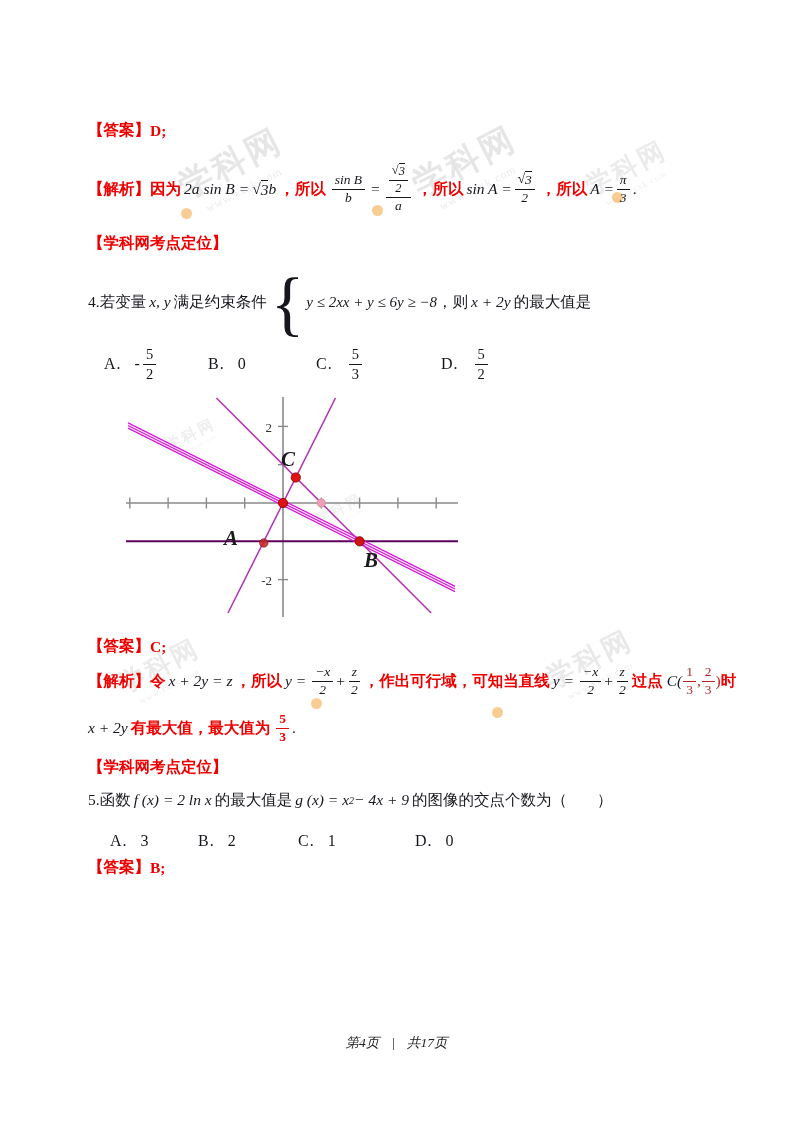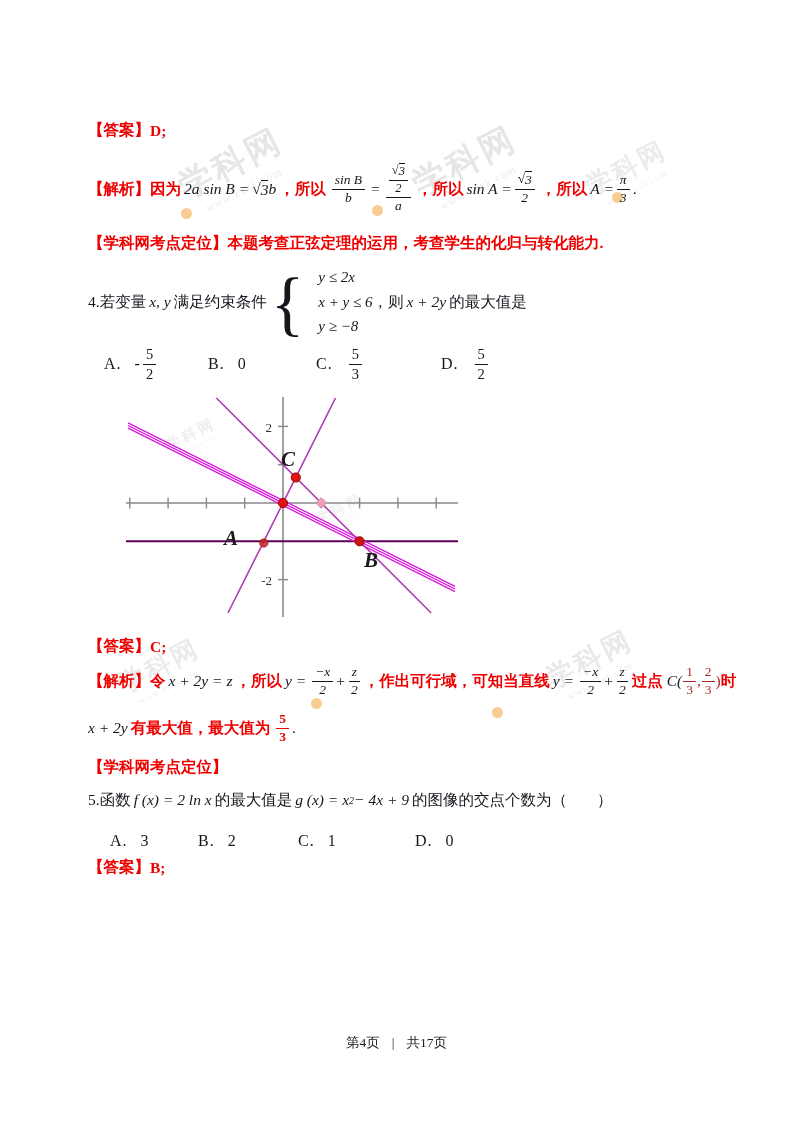--- a/index.html
+++ b/index.html
@@ -16,27 +16,27 @@
   .mx{margin:15px 3px;}
   .fr{display:inline-flex;flex-direction:column;align-items:center;vertical-align:middle;
       font-size:13.5px;line-height:1.25;margin:0 3px;}
   .fr .nu{border-bottom:1.2px solid currentColor;padding:0 3px;text-align:center;}
   .fr .de{padding:0 3px;text-align:center;}
   .fr .fr{font-size:12.5px;margin:0;}
   .sq{display:inline-flex;align-items:flex-start;}
   .sq::before{content:"√";font-style:normal;}
   .sq .rd{border-top:1.2px solid currentColor;display:inline-block;}
   sup.p2{font-size:10px;vertical-align:6px;font-style:italic;}
-  .cons{display:flex;flex-direction:column;font-size:15px;line-height:1.65;margin-left:14px;}
+  .cons{display:flex;flex-direction:row;font-size:15px;line-height:1.65;margin-left:2px;}
   .brace{font-size:70px;font-weight:400;line-height:0.9;transform:scaleY(1.04);margin-left:4px;color:#16161e;}
   .opt{position:absolute;display:flex;align-items:center;font-size:16px;}
   .opt .ok{margin-right:13px;letter-spacing:1px;}
   .optrow{position:absolute;left:0;top:0;width:793px;height:0;}
   .gap{display:inline-block;width:30px;}
-  .footer{position:absolute;left:0;top:1034px;width:793px;text-align:center;font-size:13.5px;color:#222;}
+  .footer{position:absolute;left:0;top:1034px;width:793px;text-align:center;font-size:13.5px;color:#222;font-style:italic;}
   .footer span{margin:0 6px;}
   .wm{position:absolute;transform:rotate(-27deg);color:#cfcfcf;display:flex;flex-direction:column;
       align-items:center;pointer-events:none;font-weight:700;z-index:0;}
   .wm .wm-t{letter-spacing:3px;}
   .wm .wm-u{font-size:0.34em;font-weight:400;color:#d6d6d6;letter-spacing:1px;}
   .cap{position:absolute;width:11px;height:11px;border-radius:50%;background:#f2a43c;opacity:.55;z-index:0;}
   .content{position:relative;z-index:1;}
   .graph{position:absolute;left:120px;top:393px;width:345px;height:230px;}
 </style>
 </head>
@@ -122,21 +122,20 @@
       <span class="mi">A =</span>
       <span class="fr mi">
         <span class="nu">π</span>
         <span class="de">3</span>
       </span>
       <span class="mt">.</span>
     </div>
 
     <div class="row" style="left:88px;top:233px">
       <span class="red">【学科网考点定位】</span>
-        <span class="red">本题考查正弦定理的运用，考查学生的化归与转化能力.</span>
     </div>
 
     <div class="row" style="left:88px;top:264px;height:76px">
       <span class="cn">4.若变量</span>
       <span class="mi mx">x, y</span>
       <span class="cn">满足约束条件</span>
       <span class="brace">{</span>
       <div class="cons mi">
         <span>y ≤ 2x</span>
         <span>x + y ≤ 6</span>

